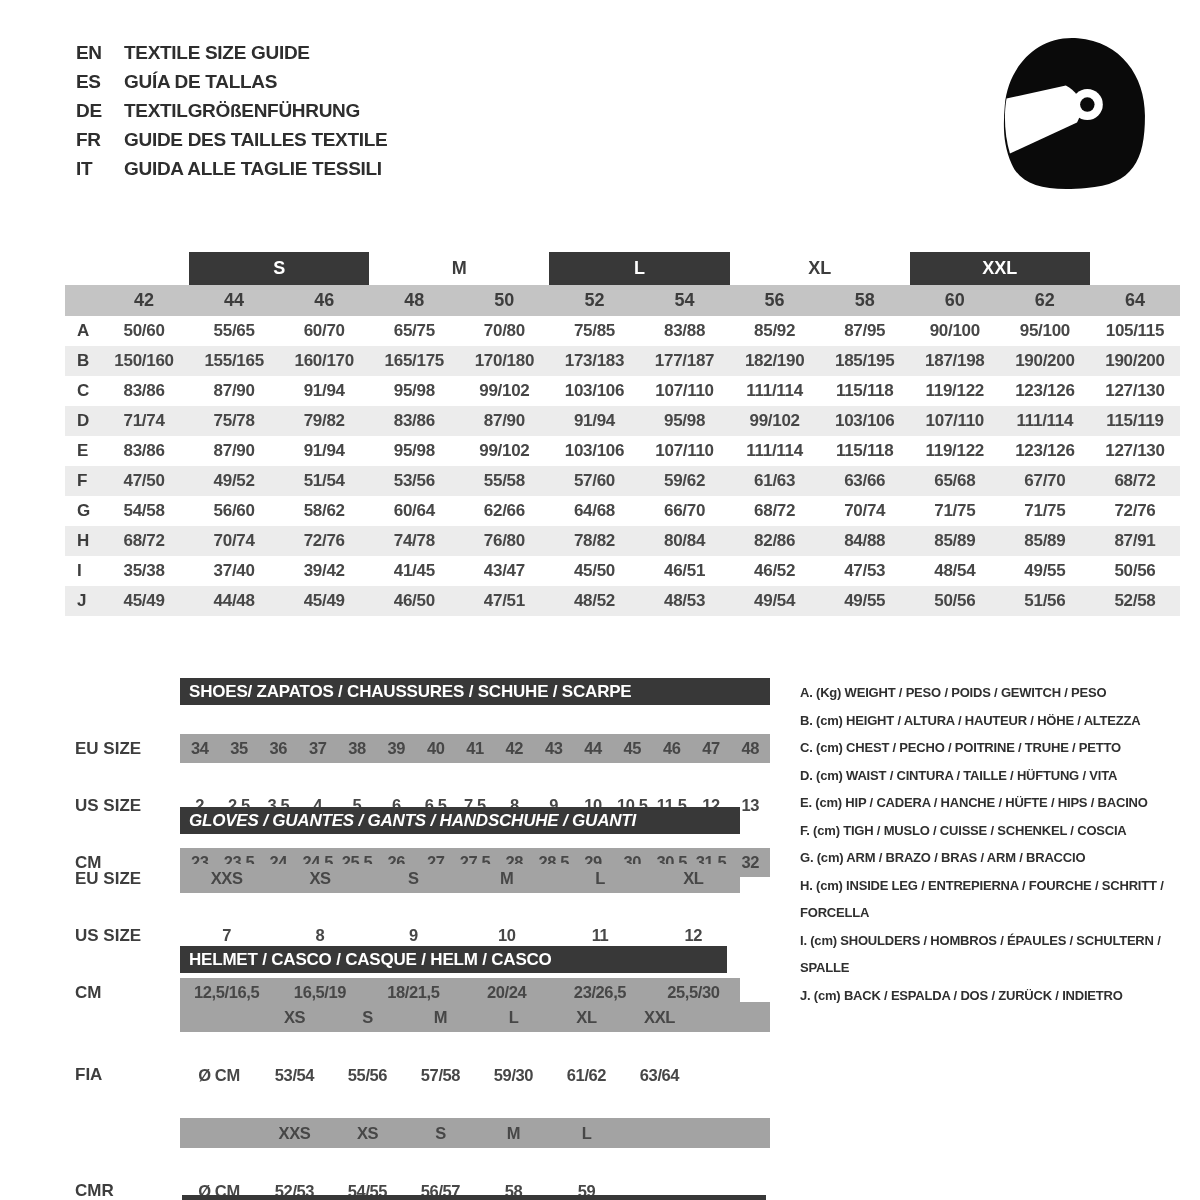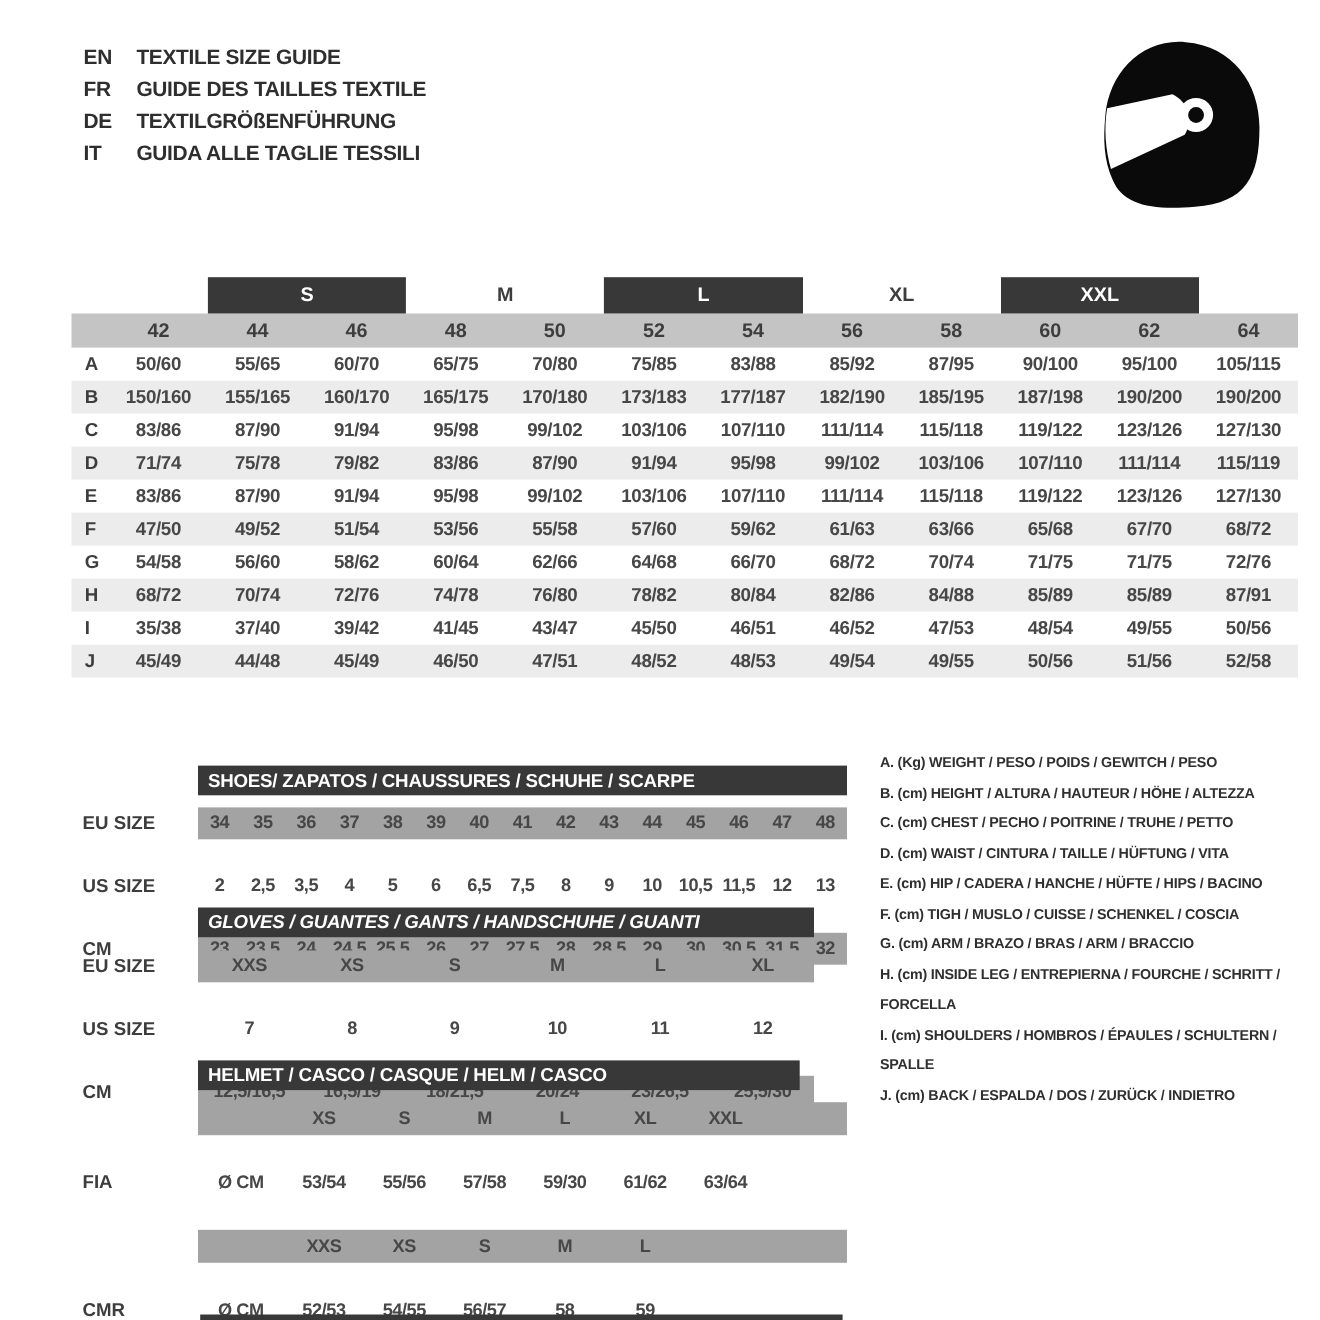--- a/index.html
+++ b/index.html
@@ -24,21 +24,21 @@
   .band.plain { color:#3d3d3d; }
   .num-row { height:31px; background:#c4c4c4; font-size:18px; }
   .num-row div { display:flex; align-items:center; justify-content:center; color:#3d3d3d; }
   .mt-row { height:30px; font-size:17px; letter-spacing:-0.3px; }
   .mt-row.striped { background:#ececec; }
   .mt-row div { display:flex; align-items:center; justify-content:center; color:#474747; }
   .mt-row .letter { justify-content:flex-start; padding-left:12px; color:#3d3d3d; }
   
   .title-bar {
     position:absolute; left:180px; height:27px; background:#383838; color:#fff;
-    display:flex; align-items:center; padding-left:9px; font-size:17px; letter-spacing:-0.2px;margin-top:18px;
+    display:flex; align-items:center; padding-left:9px; font-size:17px; letter-spacing:-0.2px;
   }
   .sec-rows { position:absolute; left:75px; }
   .sec-row { display:flex; align-items:stretch; height:29px; margin-bottom:0;margin-top:28px; }
   .sec-label { width:105px; display:flex; align-items:center; font-size:17px; color:#3d3d3d; }
   .sec-values { display:grid; align-items:center; }
   .sec-values.striped { background:#a3a3a3; }
   .sec-values div { display:flex; align-items:center; justify-content:center; font-size:16.5px; letter-spacing:-0.4px; color:#474747; }
   .shoes-vals { width:590px; grid-template-columns:repeat(15, 1fr); }
   .gloves-vals { width:560px; grid-template-columns:repeat(6, 1fr); }
   .helmet-vals { width:590px; grid-template-columns:78px repeat(6, 73px) 1fr; }
@@ -53,26 +53,30 @@
 <body>
 
 <div class="page">
 
   <div class="lang-header" id="langHeader">
       <div class="lang-row">
         <div class="lang-code">EN</div>
         <div class="lang-title">TEXTILE SIZE GUIDE</div>
       </div>
       <div class="lang-row">
-        <div class="lang-code">FR</div>
-        <div class="lang-title">GUIDE DES TAILLES TEXTILE</div>
+        <div class="lang-code">ES</div>
+        <div class="lang-title">GUÍA DE TALLAS</div>
       </div>
       <div class="lang-row">
         <div class="lang-code">DE</div>
         <div class="lang-title">TEXTILGRÖßENFÜHRUNG</div>
+      </div>
+      <div class="lang-row">
+        <div class="lang-code">FR</div>
+        <div class="lang-title">GUIDE DES TAILLES TEXTILE</div>
       </div>
       <div class="lang-row">
         <div class="lang-code">IT</div>
         <div class="lang-title">GUIDA ALLE TAGLIE TESSILI</div>
       </div>
     </div>
 
   <svg class="helmet-icon" width="178" height="172" viewBox="0 0 100 100">
     <path d="M54 6 C79 8 93 28 93 51 C93 77 86 91 59 93 C36 95 21 92 15.5 79 C10.5 68 10.5 57 11.5 45 C13.5 22 31 4 54 6 Z" fill="#0a0a0a"></path>
     <path d="M12.5 41 L47 33.5 C55 37.5 58.5 46 53.5 55 L14.5 73 C11.5 63 10.8 51 12.5 41 Z" fill="#ffffff"></path>

